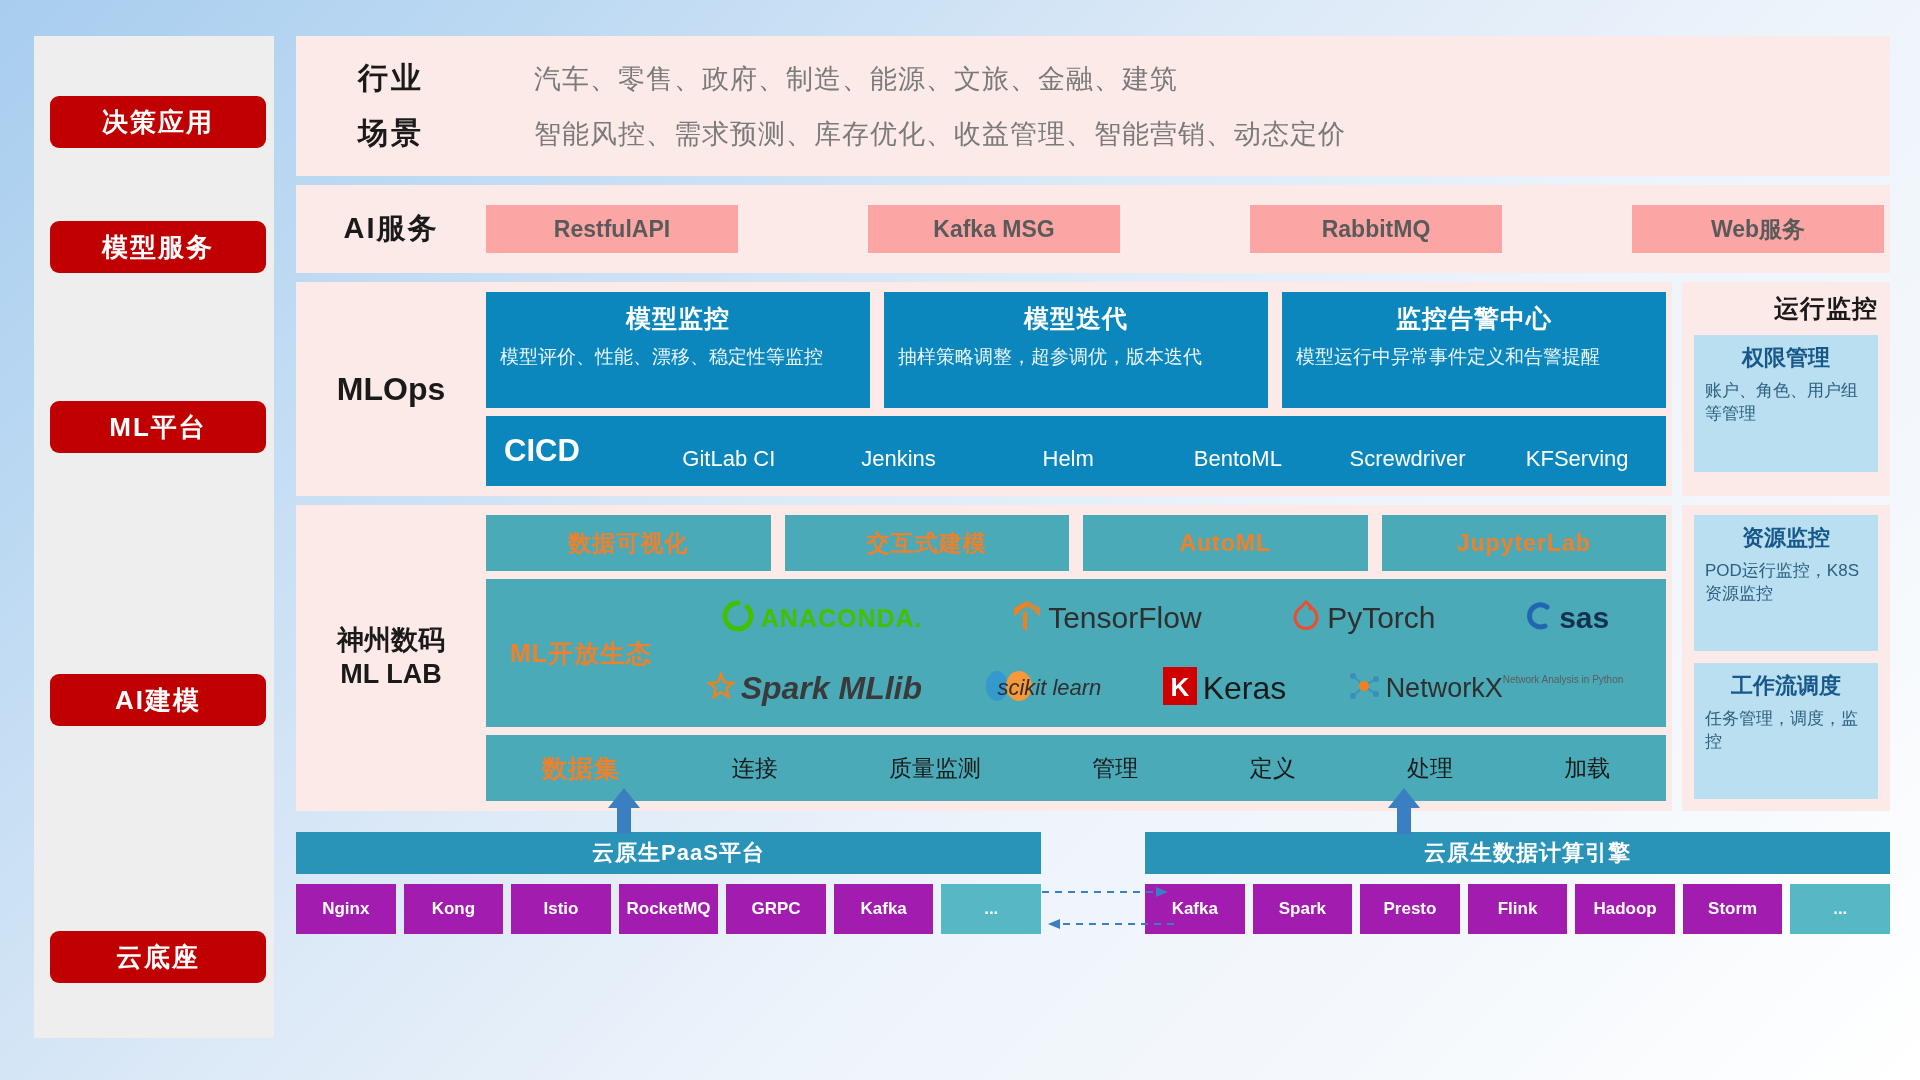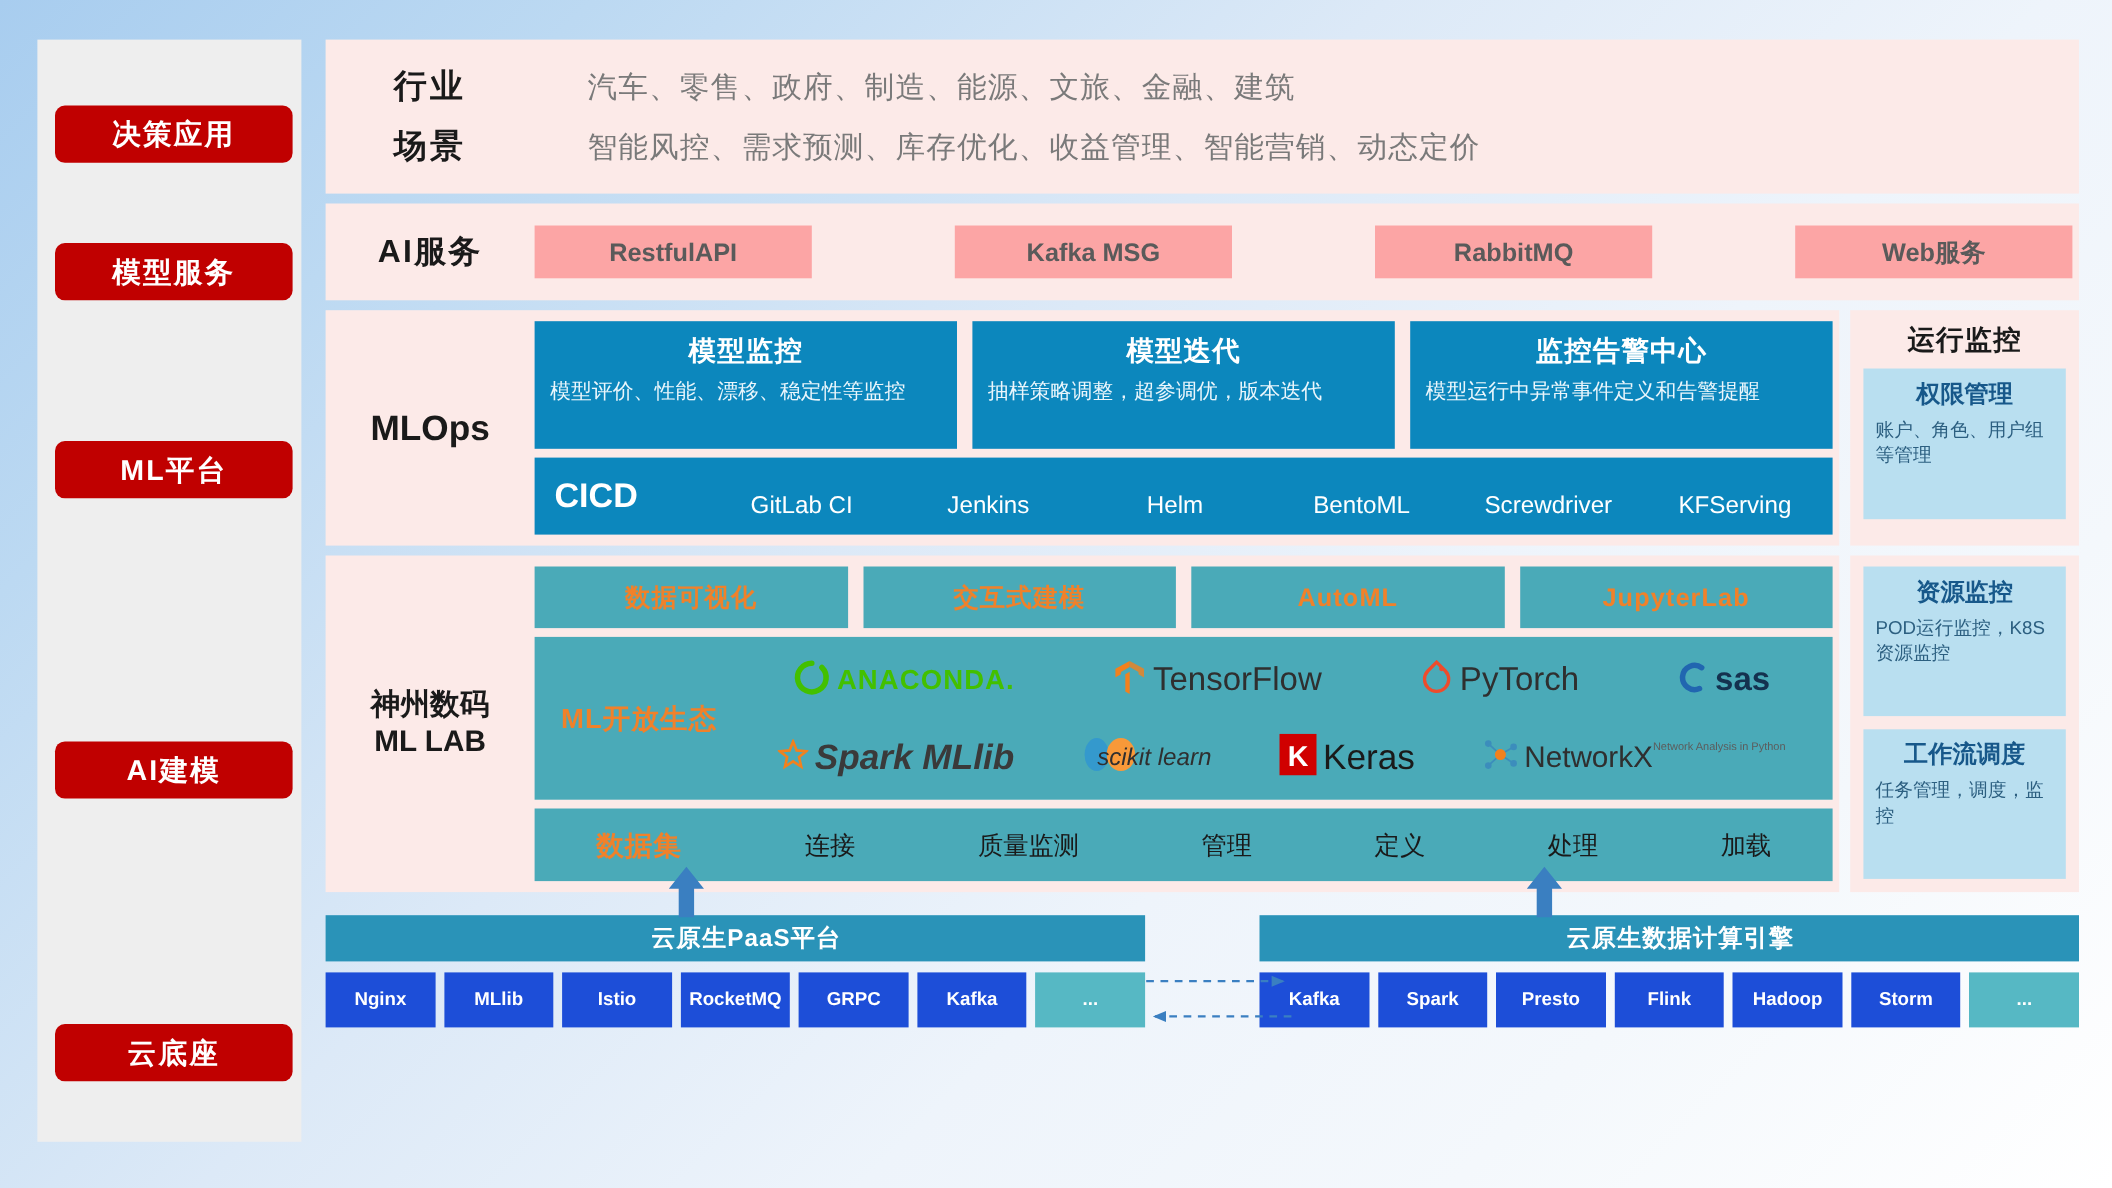--- a/index.html
+++ b/index.html
@@ -74,21 +74,21 @@
     background: #0c87bd; color: #fff; height: 70px; display: flex; align-items: center;
     padding: 0 4px 0 18px;
   }
   .cicd-label { font-size: 31px; font-weight: bold; flex: 0 0 140px; }
   .cicd-items { display: flex; flex: 1 1 auto; }
   .cicd-item { flex: 1 1 0; font-size: 22px; text-align: center; line-height: 1.15; align-self: flex-start; padding-top: 16px; }
 
   
   .monitor-col {
     width: 208px; flex: 0 0 208px; background: #fceae8;
-    display: flex; flex-direction: column; align-items: center; padding: 10px 12px 12px;
+    display: flex; flex-direction: column; align-items: flex-end; padding: 10px 12px 12px;
   }
   .monitor-title { font-size: 25px; font-weight: bold; color: #1a1a1a; margin-bottom: 10px; letter-spacing: 1px; }
   .monitor-card {
     width: 100%; background: #b9dff0; margin-bottom: 12px; padding: 8px 11px 11px;
     display: flex; flex-direction: column; flex: 1 1 0;
   }
   .monitor-card-title { font-size: 22px; font-weight: bold; color: #17588a; text-align: center; margin-bottom: 7px; }
   .monitor-card-desc { font-size: 17px; color: #2c5f80; line-height: 1.35; }
 
   
@@ -118,21 +118,21 @@
   
   .row-cloud { position: relative; margin-top: 12px; display: flex; gap: 0; align-items: flex-start; }
   .cloud-half { flex: 1 1 0; display: flex; flex-direction: column; }
   .cloud-half.left { margin-right: 12px; }
   .cloud-bar {
     background: #2a93b8; color: #fff; height: 42px; display: flex; align-items: center; justify-content: center;
     font-size: 22px; font-weight: bold; letter-spacing: 1px; margin-bottom: 10px; padding-left: 20px;
   }
   .cloud-chips { display: flex; gap: 8px; }
   .cloud-chip {
-    flex: 1 1 0; background: #1d4ed8; color: #fff; font-size: 17px; font-weight: bold;
+    flex: 1 1 0; background: #a21caf; color: #fff; font-size: 17px; font-weight: bold;
     height: 50px; display: flex; align-items: center; justify-content: center; text-align: center;
     line-height: 1.1; padding: 0 3px;
   }
   .cloud-chip.blue2 { background: #56b8c4; }
   .up-arrow {
     position: absolute; width: 36px; height: 46px;
   }
   .up-arrow svg { width: 36px; height: 46px; }
 
   .dash-line { position: absolute; }
@@ -387,21 +387,21 @@
           <path d="M132 8 L120 3 L120 13 Z" fill="#3a7fc1"></path>
           <line x1="138" y1="40" x2="12" y2="40" stroke="#3a7fc1" stroke-width="2" stroke-dasharray="7 6"></line>
           <path d="M12 40 L24 35 L24 45 Z" fill="#3a7fc1"></path>
         </svg>
       </div>
 
       <div class="cloud-half left">
         <div class="cloud-bar">云原生PaaS平台</div>
         <div class="cloud-chips">
           <div class="cloud-chip">Nginx</div>
-          <div class="cloud-chip">MLlib</div>
+          <div class="cloud-chip">Kong</div>
           <div class="cloud-chip">Istio</div>
           <div class="cloud-chip">RocketMQ</div>
           <div class="cloud-chip">GRPC</div>
           <div class="cloud-chip">Kafka</div>
           <div class="cloud-chip blue2">...</div>
         </div>
       </div>
 
       <div class="cloud-half" style="margin-left:92px">
         <div class="cloud-bar">云原生数据计算引擎</div>

